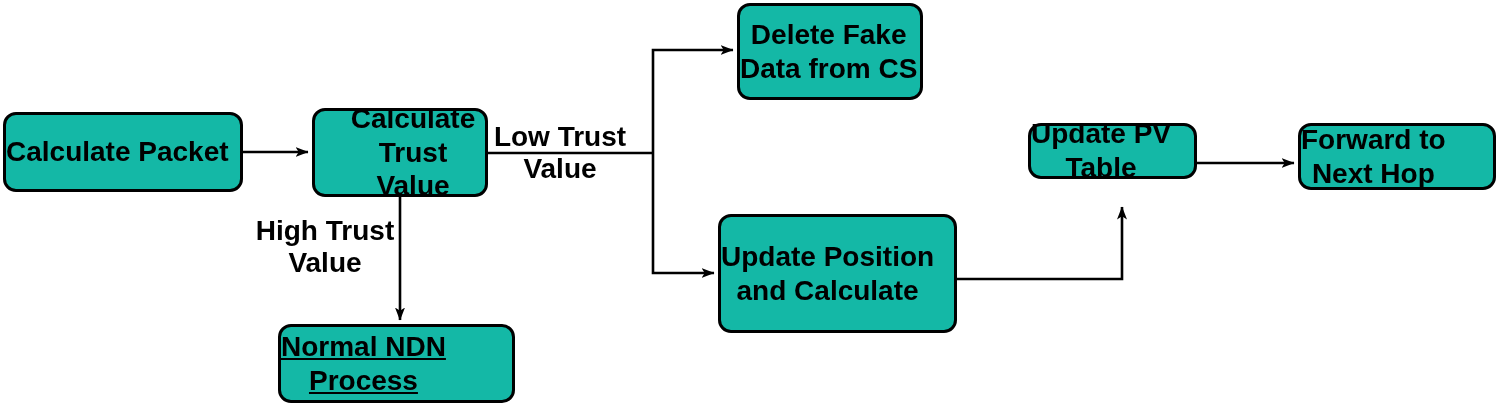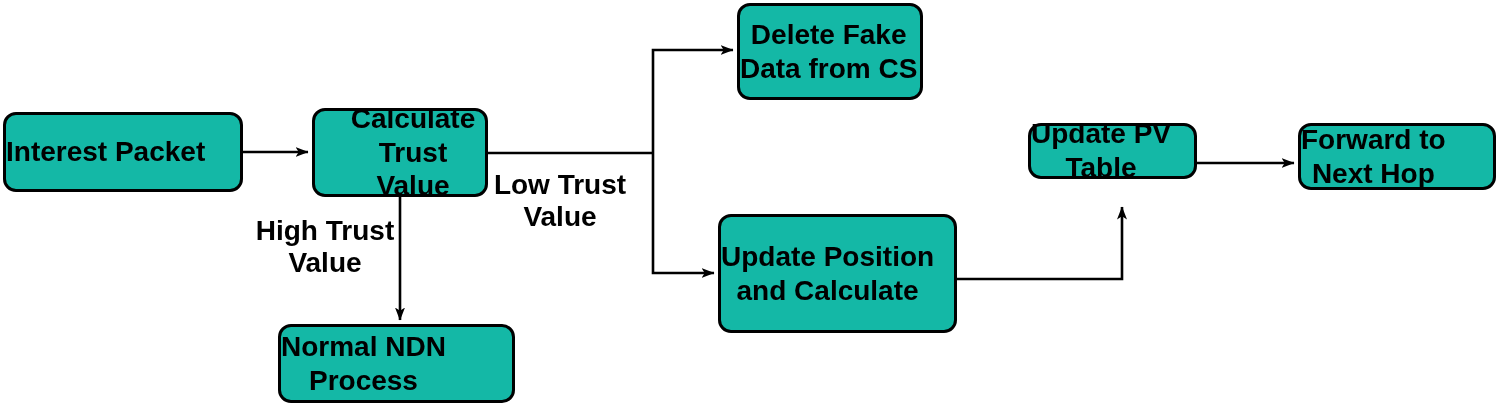--- a/index.html
+++ b/index.html
@@ -48,25 +48,25 @@
     line-height: 32px;
     color: #000000;
     text-align: center;
     white-space: pre-line;
   }
   
   #n-interest   { left: 3px;    top: 112px; width: 240px; height: 80px; }
   #n-calc       { left: 312px;  top: 108px; width: 176px; height: 89px; padding-left: 26px; }
   #n-delete     { left: 737px;  top: 3px;   width: 186px; height: 97px; }
   #n-updatepos  { left: 718px;  top: 214px; width: 239px; height: 119px; }
-  #n-normal     { left: 278px;  top: 324px; width: 237px; height: 79px; }
+  #n-normal     { left: 278px;  top: 324px; width: 237px; height: 79px; text-decoration: underline; }
   #n-updatepv   { left: 1028px; top: 123px; width: 169px; height: 56px; }
   #n-forward    { left: 1298px; top: 123px; width: 198px; height: 67px; }
   
-  #l-lowtrust  { left: 480px; top: 121px; width: 160px; margin-top: 48px; }
+  #l-lowtrust  { left: 480px; top: 121px; width: 160px; }
   #l-hightrust { left: 245px; top: 215px; width: 160px; }
 </style>
 </head>
 <body>
 
 <div class="canvas">
 
   <svg class="connector-layer" viewBox="0 0 1500 410" xmlns="http://www.w3.org/2000/svg">
     <defs>
       <marker id="arrow" markerWidth="14" markerHeight="11" refX="12.5" refY="5" orient="auto" markerUnits="userSpaceOnUse">
@@ -83,21 +83,21 @@
     <path d="M 653 153 L 653 273 L 714 273" fill="none" stroke="#000000" stroke-width="2.6" marker-end="url(#arrow)"></path>
 
     <path d="M 400 197 L 400 320" fill="none" stroke="#000000" stroke-width="2.6" marker-end="url(#arrow)"></path>
 
     <path d="M 957 279 L 1122 279 L 1122 207" fill="none" stroke="#000000" stroke-width="2.6" marker-end="url(#arrow)"></path>
 
     <path d="M 1197 163 L 1294 163" fill="none" stroke="#000000" stroke-width="2.6" marker-end="url(#arrow)"></path>
   </svg>
 
   <div class="node" id="n-interest">
-    <span class="node-label">Interest Packet</span>
+    <span class="node-label">Calculate Packet</span>
   </div>
 
   <div class="node" id="n-calc">
     <span class="node-label">Calculate
 Trust Value</span>
   </div>
 
   <div class="node" id="n-delete">
     <span class="node-label">Delete Fake
 Data from CS</span>

